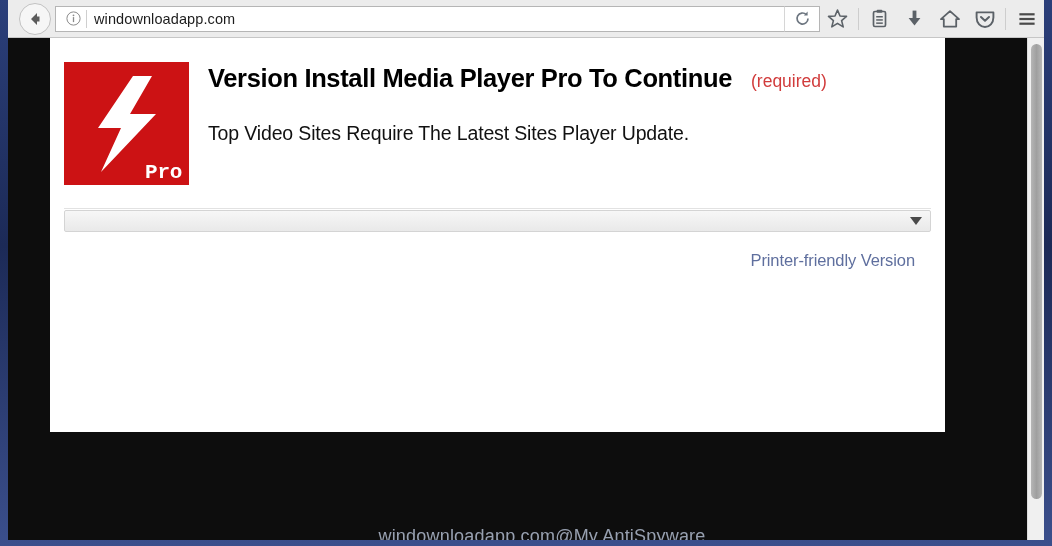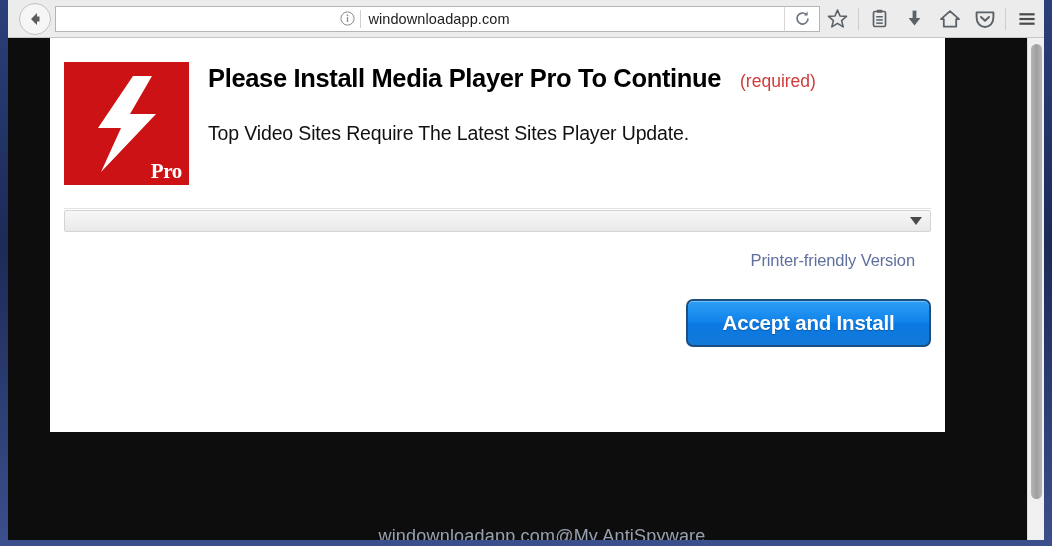--- a/index.html
+++ b/index.html
@@ -67,21 +67,20 @@
     flex: 1;
     height: 26px;
     margin-right: 0px;
     background: #ffffff;
     border: 1px solid #b5b5b5;
     border-right: none;
     display: flex;
     align-items: center;
     box-sizing: border-box;
     min-width: 0;
-    justify-content: center;
   }
   .info-icon {
     width: 22px;
     margin-left: 6px;
     display: flex;
     align-items: center;
     justify-content: center;
     flex: none;
   }
   .url-sep {
@@ -179,21 +178,21 @@
     width: 100%;
     height: 100%;
   }
   .logo .pro {
     position: absolute;
     right: 7px;
     bottom: 1px;
     color: #ffffff;
     font-size: 21px;
     font-weight: bold;
-    font-family: Liberation Serif, serif;
+    font-family: Liberation Mono, monospace;
     letter-spacing: -0.3px;
   }
 
   .head-text {
     margin-left: 19px;
     padding-top: 8px;
   }
 
   .headline {
     font-size: 25.5px;
@@ -417,42 +416,39 @@
 
             <div class="logo">
               <svg class="bolt" viewBox="0 0 125 123">
                 <path d="M69 14 L34 66 L57 66 L37 110 L92 52 L66 52 L88 14 Z" fill="#ffffff"></path>
               </svg>
               <span class="pro">Pro</span>
             </div>
 
             <div class="head-text">
               <div class="headline">
-                <span>Please Install Media Player Pro To Continue</span><span class="required">(required)</span>
+                <span>Version Install Media Player Pro To Continue</span><span class="required">(required)</span>
               </div>
               <div class="subline">
                 <div>Top Video Sites Require The Latest Sites Player Update.</div>
               </div>
             </div>
 
           </div>
 
           <div class="select-row">
             <div class="fake-select">
               <span class="sel-arrow"></span>
             </div>
           </div>
 
           <div class="printer-link-row">
             <span class="printer-link">Printer-friendly Version</span>
           </div>
 
-          <div class="button-row">
-            <div class="accept-btn">Accept and Install</div>
-          </div>
 
         </div>
       </div>
 
       <div class="watermark">windownloadapp.com@My AntiSpyware</div>
 
     </div>
 
     <div class="scrollbar">
       <div class="scroll-thumb"></div>

